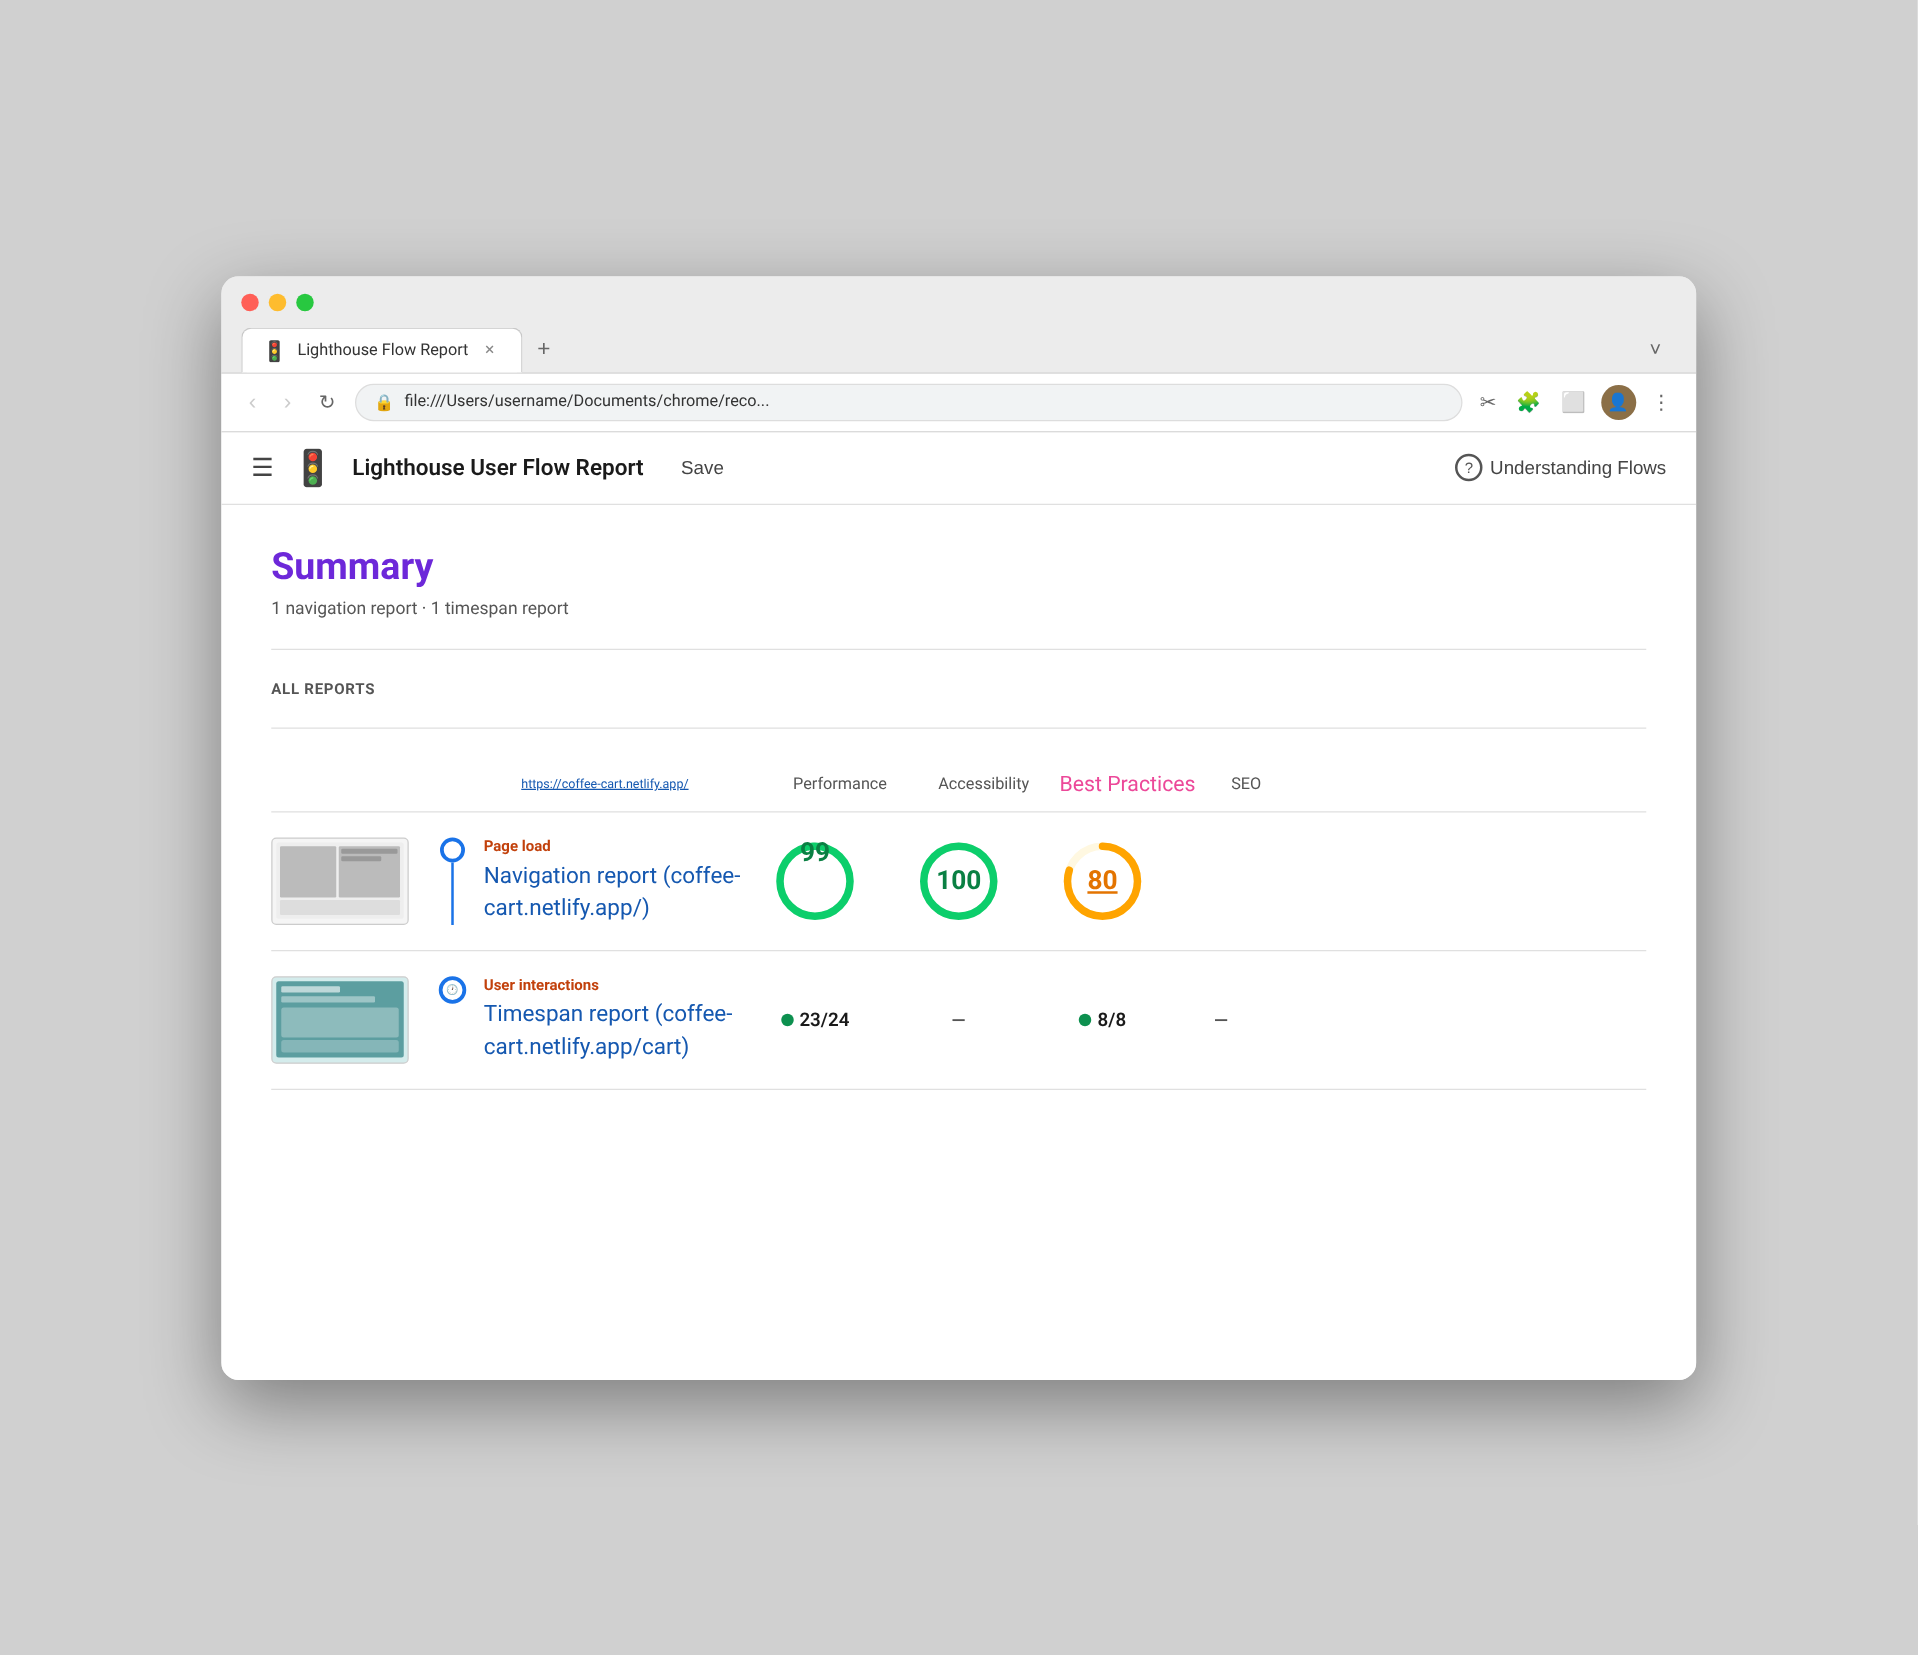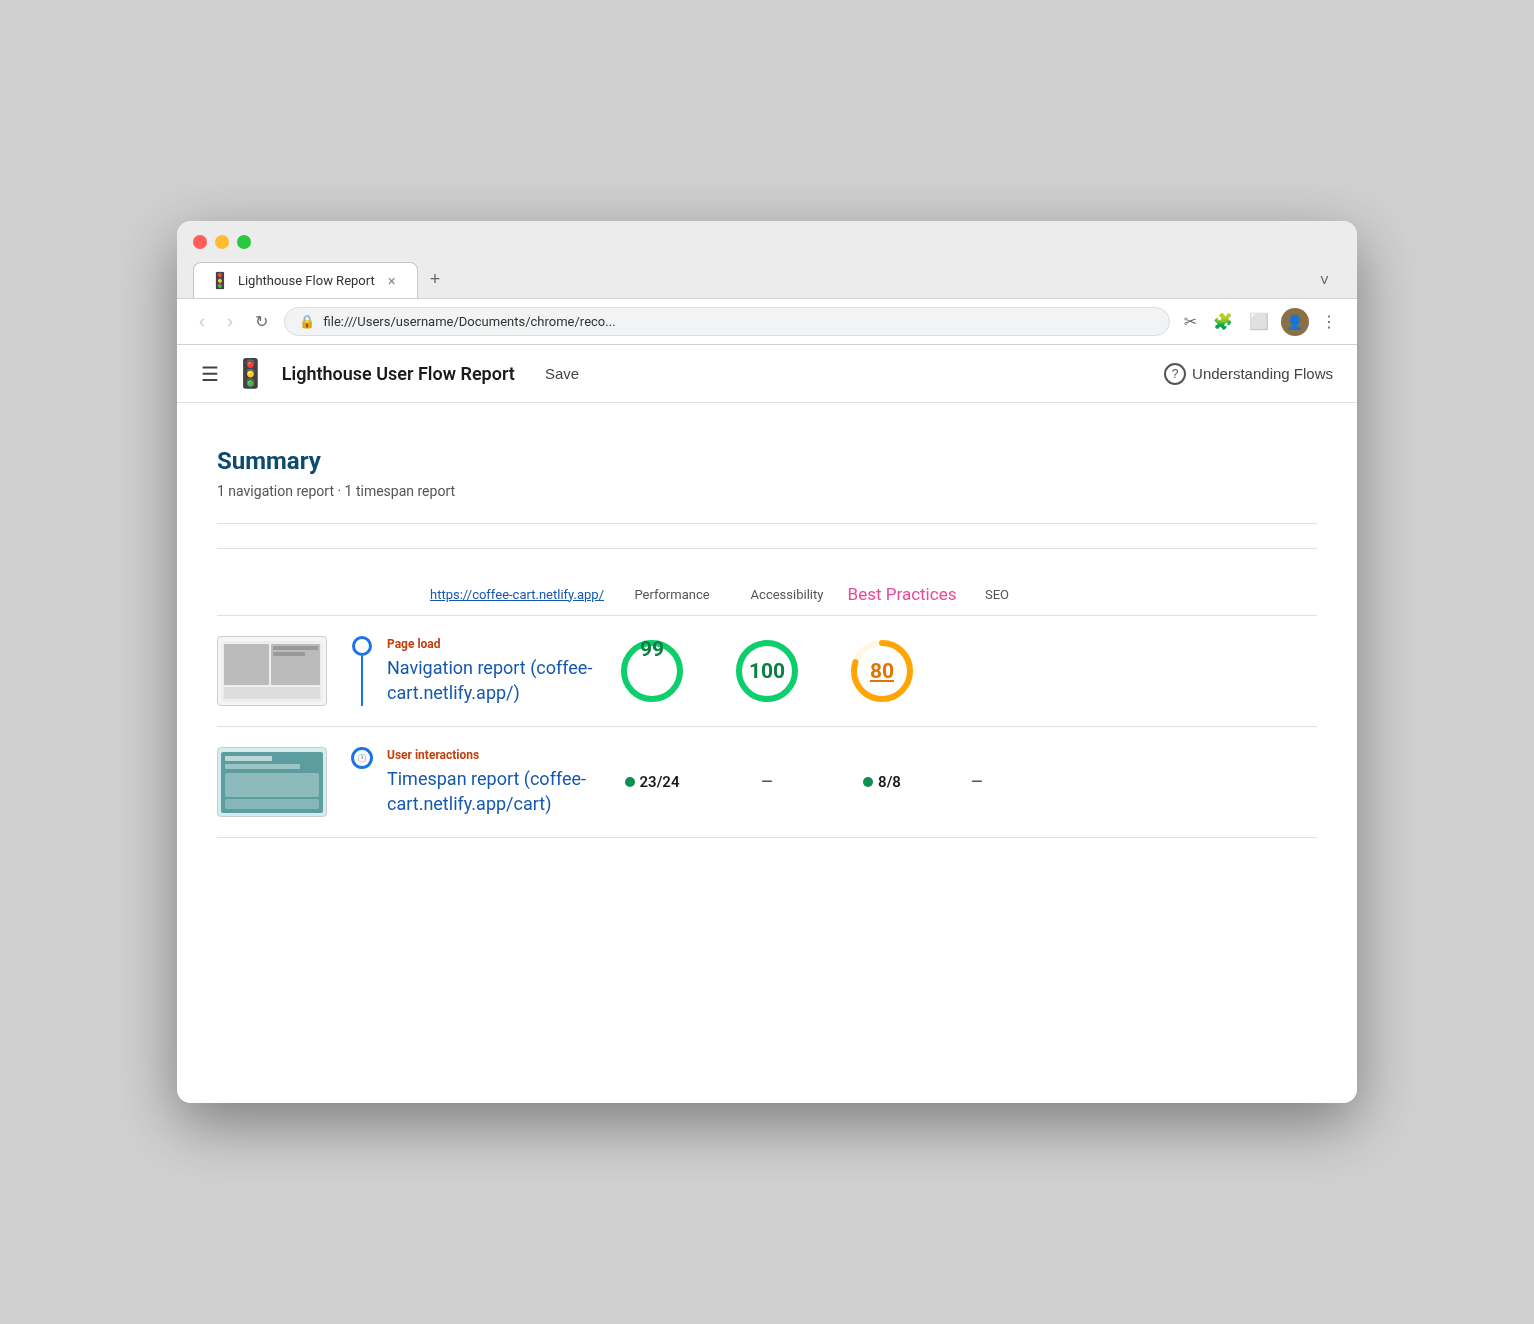--- a/index.html
+++ b/index.html
@@ -194,25 +194,24 @@
       font-size: 15px;
       color: #444;
     }
     
     .main-content {
       background: #ffffff;
       padding: 32px 40px 40px 40px;
       min-height: 700px;
     }
     .summary-title {
-      font-size: 24px;
+      font-size: 30px;
       font-weight: 700;
-      color: #0c4a6e;
+      color: #6d28d9;
       margin-bottom: 8px;
-      margin-top: 12px;
     }
     .summary-subtitle {
       font-size: 14px;
       color: #555;
       margin-bottom: 12px;
     }
     .section-divider {
       height: 1px;
       background: #e0e0e0;
       margin: 24px 0;
@@ -330,25 +329,26 @@
       <span>Understanding Flows</span>
     </button>
   </div>
 
   <div class="main-content">
     <h1 class="summary-title">Summary</h1>
     <p class="summary-subtitle">1 navigation report · 1 timespan report</p>
 
     <div class="section-divider"></div>
 
+    <div class="all-reports-label">ALL REPORTS</div>
 
     <div class="section-divider"></div>
 
     <div class="reports-table-header" style="padding-left: 200px; display: grid; grid-template-columns: 200px 110px 120px 110px 80px;">
-      <span class="col-header left" style="text-decoration:underline; cursor:pointer; text-align:center; font-size:13px; color:#1558b0;">https://coffee-cart.netlify.app/</span>
+      <span class="col-header left" style="text-decoration:underline; cursor:pointer; text-align:left; font-size:10px; color:#1558b0;">https://coffee-cart.netlify.app/</span>
       <span class="col-header">Performance</span>
       <span class="col-header">Accessibility</span>
       <span class="col-header" style="font-size:17px;color:#ec4899;text-align:center;line-height:1.3;">Best Practices</span>
       <span class="col-header">SEO</span>
     </div>
 
     <div class="report-row" style="display:grid; grid-template-columns:120px 50px 210px 110px 120px 110px 80px; align-items:center; padding: 20px 0; border-bottom: 1px solid #e0e0e0;">
 
       <div class="thumbnail" style="width:110px;height:70px;border:1px solid #ccc;border-radius:4px;background:#f5f5f5;display:flex;align-items:center;justify-content:center;">
         <div style="width:95%;height:90%;background:#eee;border-radius:2px;padding:3px;display:flex;flex-direction:column;gap:2px;">

